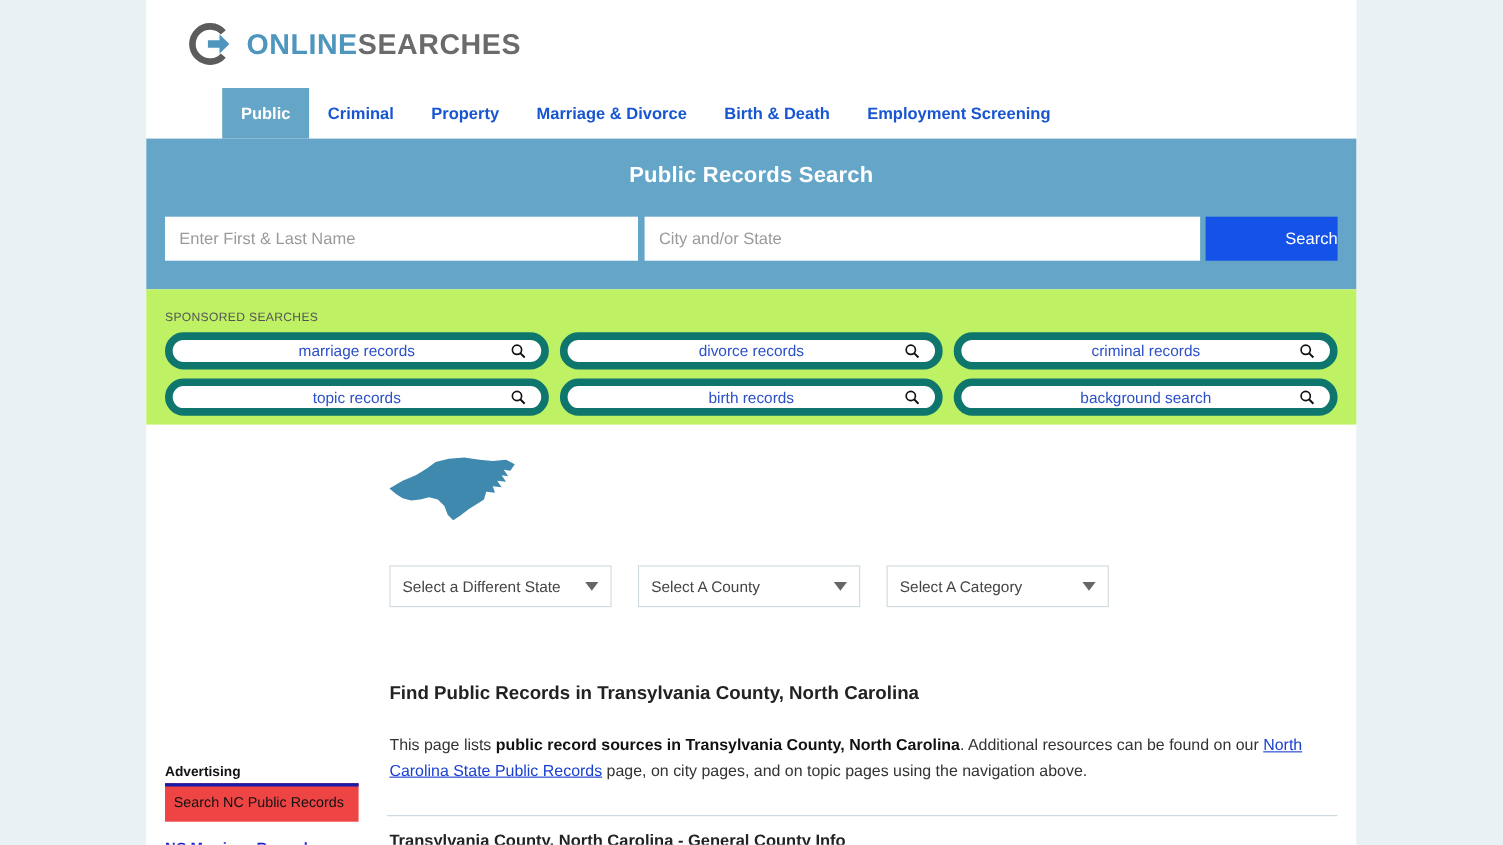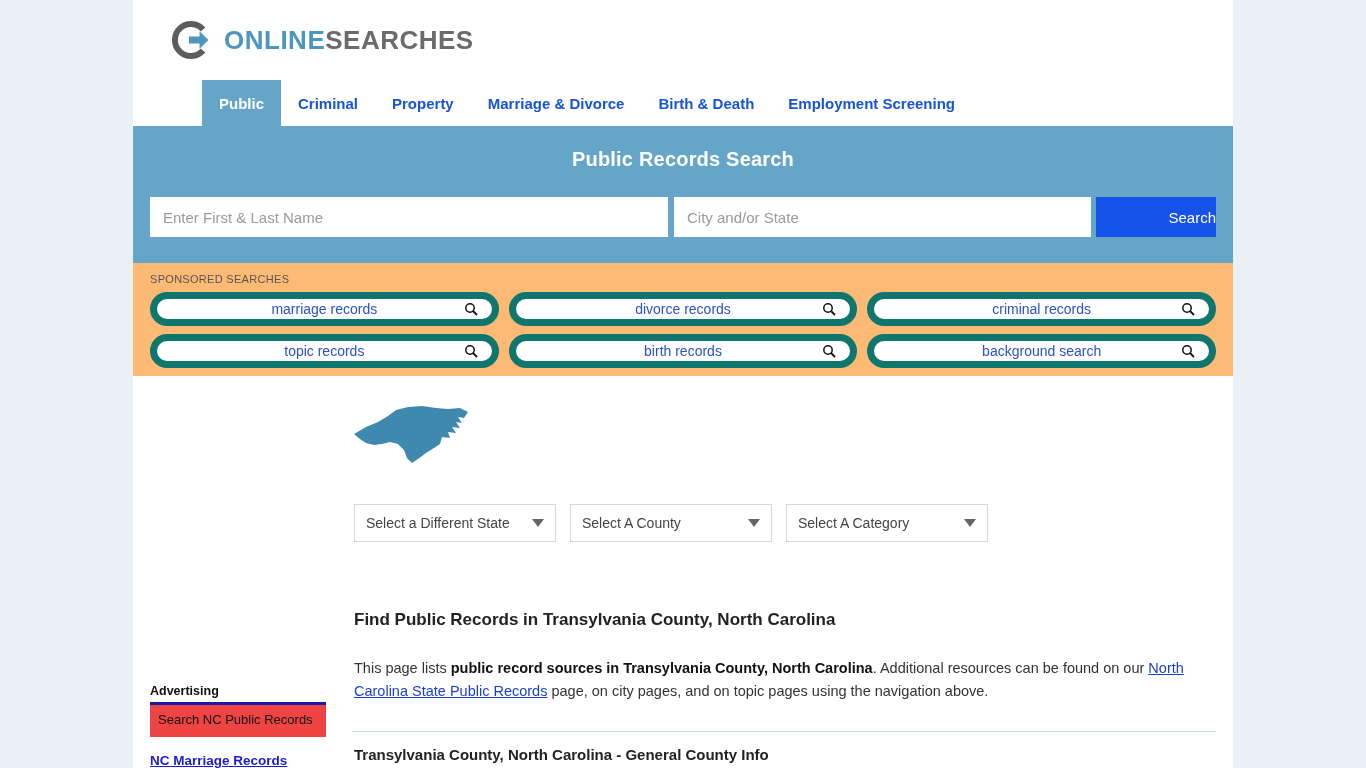--- a/index.html
+++ b/index.html
@@ -85,37 +85,37 @@
     height: 40px;
     border: none;
     outline: none;
     background: #ffffff;
     font-size: 15px;
     color: #333;
     padding: 0 13px;
     font-family: "Liberation Sans", sans-serif;
   }
   .search-input::placeholder { color: #9a9a9a; }
-  .si-name { width: 518px; margin-right: 6px; }
+  .si-name { width: 430px; margin-right: 6px; }
   .si-city { flex: 1; margin-right: 5px; }
   .search-btn {
     width: 120px;
     background: #1452e8;
     border: none;
     color: #ffffff;
     font-size: 15px;
     font-family: "Liberation Sans", sans-serif;
     cursor: pointer;
     text-align: right;
   }
 
   
   .sponsored {
-    padding: 10px 17px 8px 17px;
-    background: #fdba74;
+    padding: 20px 17px 8px 17px;
+    background: #bef264;
   }
   .sponsored-label {
     font-size: 11px;
     color: #555;
     letter-spacing: 0.3px;
     margin-bottom: 7px;
   }
   .pill-grid {
     display: grid;
     grid-template-columns: repeat(3, 1fr);
@@ -154,21 +154,21 @@
   .page-title {
     font-size: 30px;
     font-weight: bold;
     color: #2f2f2f;
     line-height: 1.42;
     letter-spacing: -0.2px;
     padding-left: 11px;
   }
 
   
-  .select-row { display: flex; gap: 14px; margin-top: 38px; padding-left: 2px; text-align: center; }
+  .select-row { display: flex; gap: 24px; margin-top: 38px; padding-left: 2px; text-align: center; }
   .sel {
     height: 38px;
     border: 1px solid #cfd9de;
     background: #ffffff;
     display: flex;
     align-items: center;
     padding: 0 11px;
     font-size: 14px;
     color: #444;
     position: relative;

